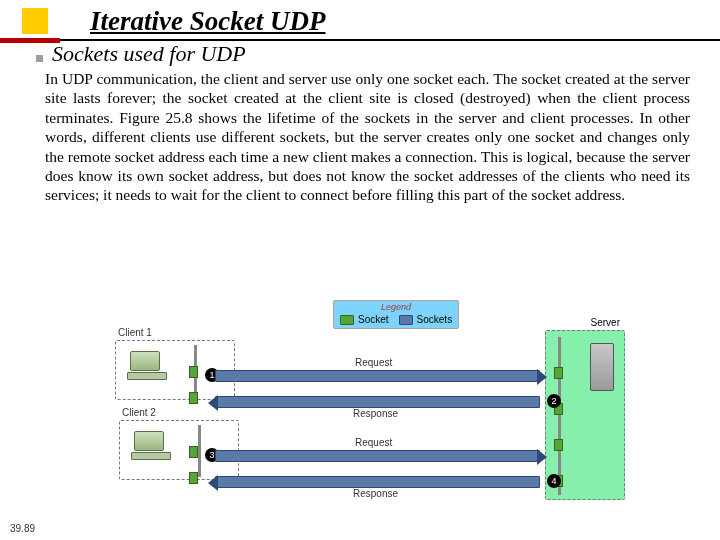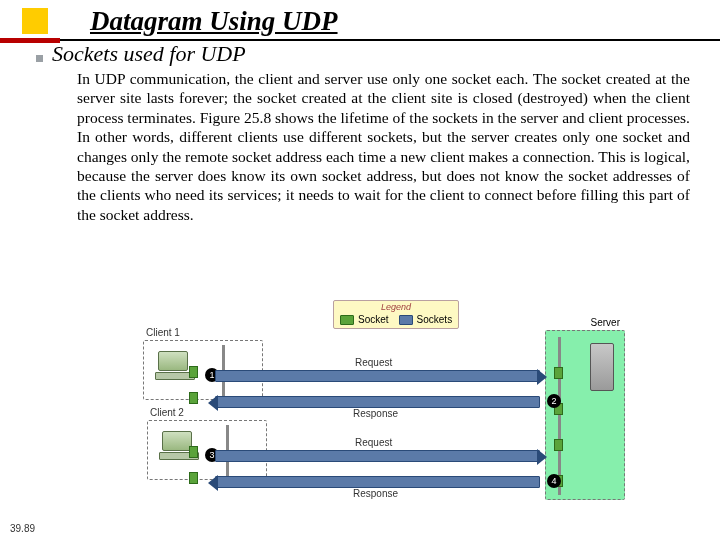--- a/index.html
+++ b/index.html
@@ -55,21 +55,21 @@
     width: 7px;
     height: 7px;
     background: #9aa0a5;
   }
   .subtitle {
     font-style: italic;
     font-size: 22px;
     color: #000;
   }
   .body-text {
-    padding: 2px 30px 0 77px;
+    padding: 2px 30px 0 45px;
     font-size: 15.5px;
     line-height: 1.25;
     text-align: justify;
     color: #000;
   }
   .slide-number {
     position: absolute;
     left: 10px;
     bottom: 6px;
     font-size: 10px;
@@ -85,21 +85,21 @@
     font-family: Arial, sans-serif;
     font-size: 10px;
   }
   .legend-box {
     position: absolute;
     left: 218px;
     top: 0;
     border: 1px solid #b9a0a0;
     border-radius: 2px;
     padding: 1px 6px 3px 6px;
-    background: #fef9c3;
+    background: #7dd3fc;
   }
   .legend-title {
     font-style: italic;
     color: #a04040;
     font-size: 9px;
     text-align: center;
     margin-bottom: 2px;
   }
   .legend-row { display: flex; align-items: center; gap: 4px; }
   .chip {
@@ -107,21 +107,20 @@
   }
   .chip-green { background: #5aa33a; border:1px solid #2d6b1a; }
   .chip-blue { background: #5b7aa8; border:1px solid #2a4a78; }
   .client-box {
     position: absolute;
     width: 120px;
     height: 60px;
     border: 1px dashed #777;
     border-radius: 2px;
     background: #fff;
-    margin-left: 28px;
   }
   .client1 { left: 0; top: 40px; }
   .client2 { left: 4px; top: 120px; }
   .client-label {
     position: absolute;
     left: 2px;
     top: -14px;
     color: #333;
     font-size: 10px;
   }
@@ -227,21 +226,21 @@
   .socket-c1a { left:74px; top:66px; }
   .socket-c1b { left:74px; top:92px; }
   .socket-c2a { left:74px; top:146px; }
   .socket-c2b { left:74px; top:172px; }
 </style>
 </head>
 <body>
 
 <div class="title-bar">
   <div class="title-square"></div>
-  <div class="title-text">Datagram Using UDP</div>
+  <div class="title-text">Iterative Socket UDP</div>
 </div>
 <div class="red-accent"></div>
 <hr class="hr-line">
 
 <div class="subtitle-row">
   <div class="bullet"></div>
   <div class="subtitle">Sockets used for UDP</div>
 </div>
 
 <div class="body-text">In UDP communication, the client and server use only one socket each. The socket created at the server site lasts forever; the socket created at the client site is closed (destroyed) when the client process terminates. Figure 25.8 shows the lifetime of the sockets in the server and client processes. In other words, different clients use different sockets, but the server creates only one socket and changes only the remote socket address each time a new client makes a connection. This is logical, because the server does know its own socket address, but does not know the socket addresses of the clients who need its services; it needs to wait for the client to connect before filling this part of the socket address.</div>

